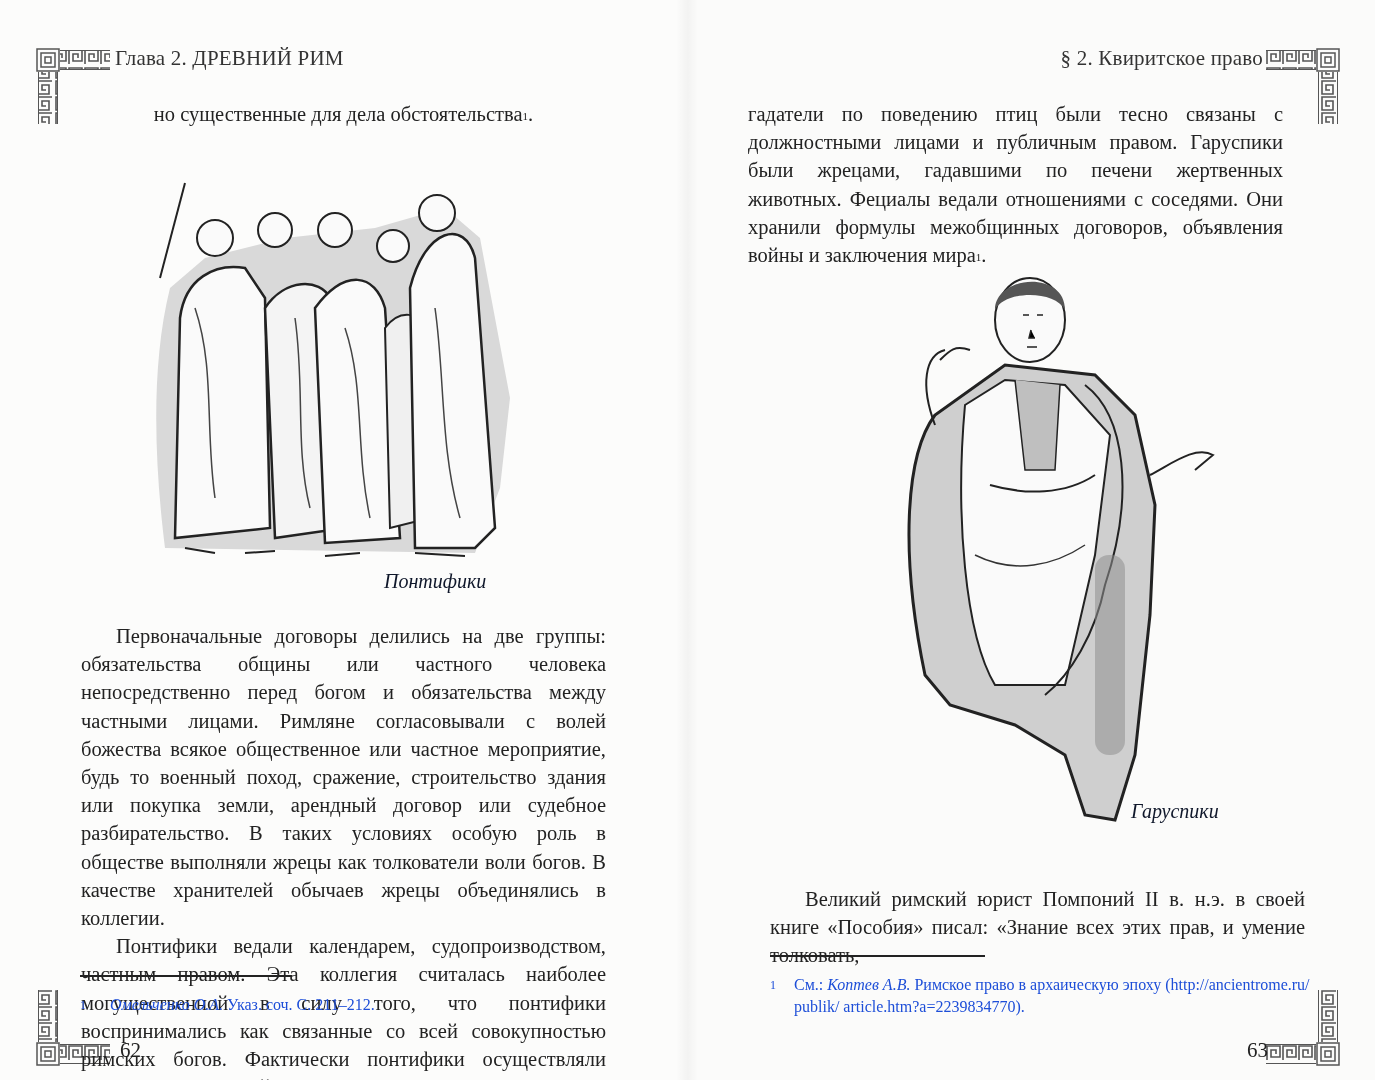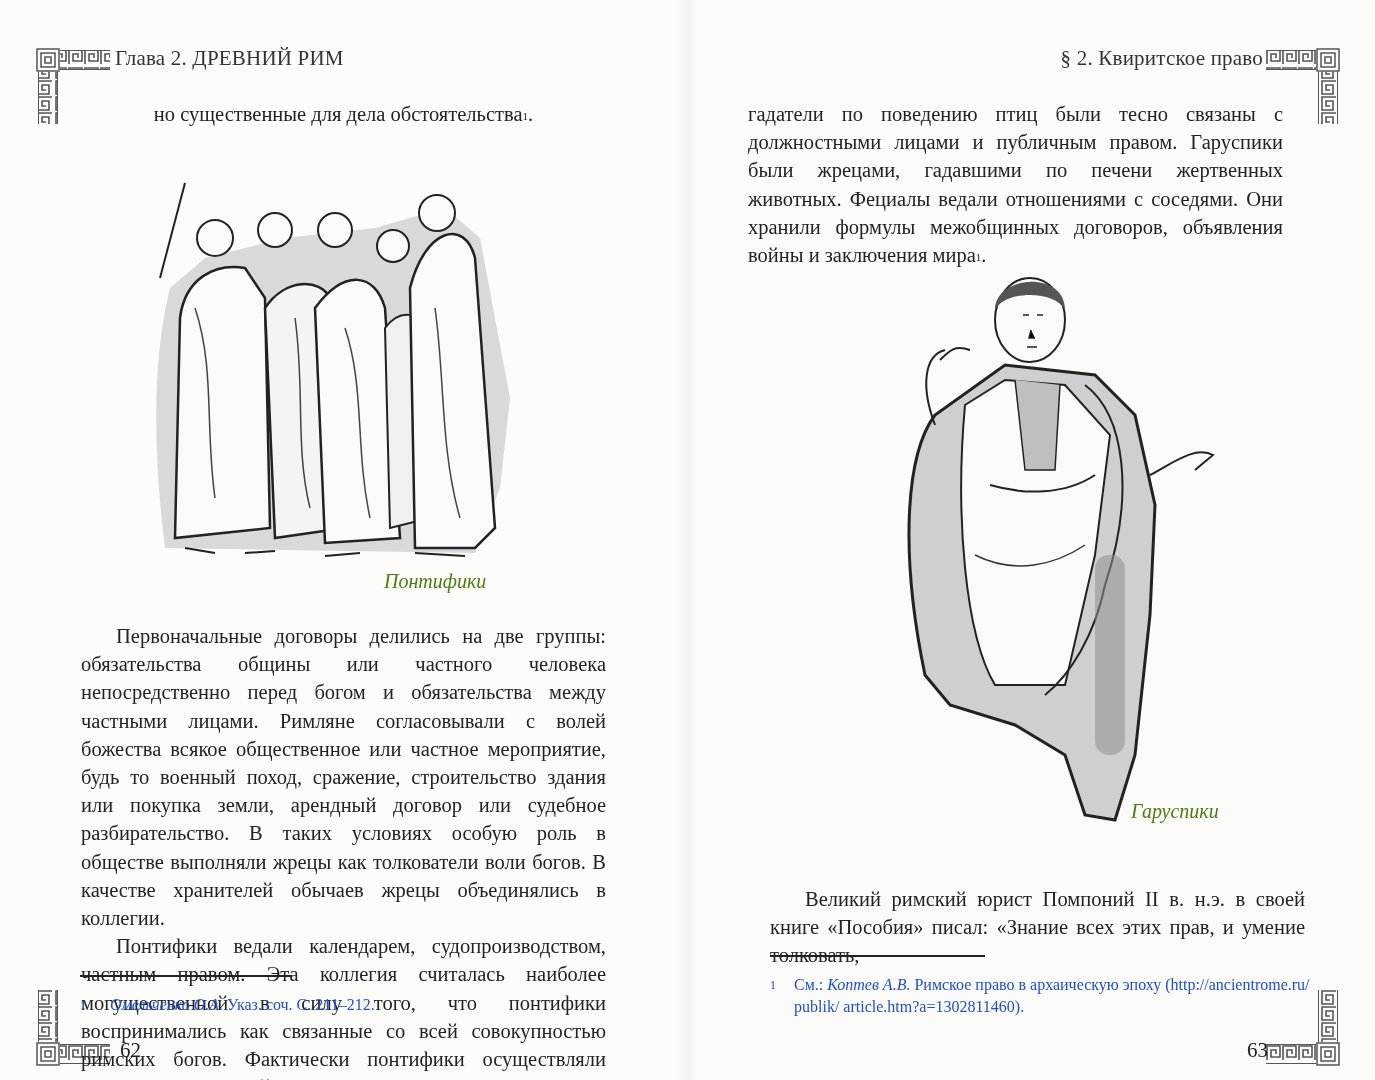--- a/index.html
+++ b/index.html
@@ -22,21 +22,21 @@
   .body-text { position:absolute; font-size:20.5px; line-height:28.2px; text-align:justify; color:#222; }
   .body-text p { margin:0; }
   .indent { text-indent:35px; }
   sup { font-size:11px; vertical-align:top; position:relative; top:2px; }
 
   .left-text1 { left:81px; top:100px; width:525px; }
   .left-text2 { left:81px; top:622px; width:525px; }
   .right-text1 { left:748px; top:100px; width:535px;font-family:Liberation Serif, serif; }
   .right-text2 { left:770px; top:885px; width:535px; }
 
-  .caption { position:absolute; font-style:italic; font-size:20px; color:#4d7c0f; }
+  .caption { position:absolute; font-style:italic; font-size:20px; color:#0f172a; }
   .cap-left { left:384px; top:570px; }
   .cap-right { left:1131px; top:800px; }
 
   .fn-rule { position:absolute; height:2px; background:#222; }
   .fn-rule-left { left:80px; top:975px; width:212px; }
   .fn-rule-right { left:770px; top:955px; width:215px; }
 
   .footnote { position:absolute; font-size:16px; line-height:22px; color:#1d4ed8; }
   .fn-left { left:80px; top:994px; width:520px; }
   .fn-right { left:770px; top:974px; width:555px; }
@@ -175,15 +175,15 @@
 </svg>
 <div class="caption cap-right">Гаруспики</div>
 
 <div class="body-text right-text2">
   <p class="indent">Великий римский юрист Помпоний II в. н.э. в своей книге «Пособия» писал: «Знание всех этих прав, и умение толковать,</p>
 </div>
 
 <div class="fn-rule fn-rule-right"></div>
 <div class="footnote fn-right">
   <span class="fn-num">1</span><span>См.: </span><i>Коптев А.В.</i><span> Римское право в архаическую эпоху (http://ancientrome.ru/</span>
-  <span class="cont">publik/ article.htm?a=1302811460).</span>
+  <span class="cont">publik/ article.htm?a=2239834770).</span>
 </div>
 <div class="page-num pn-right">63</div>
 
 </body></html>

